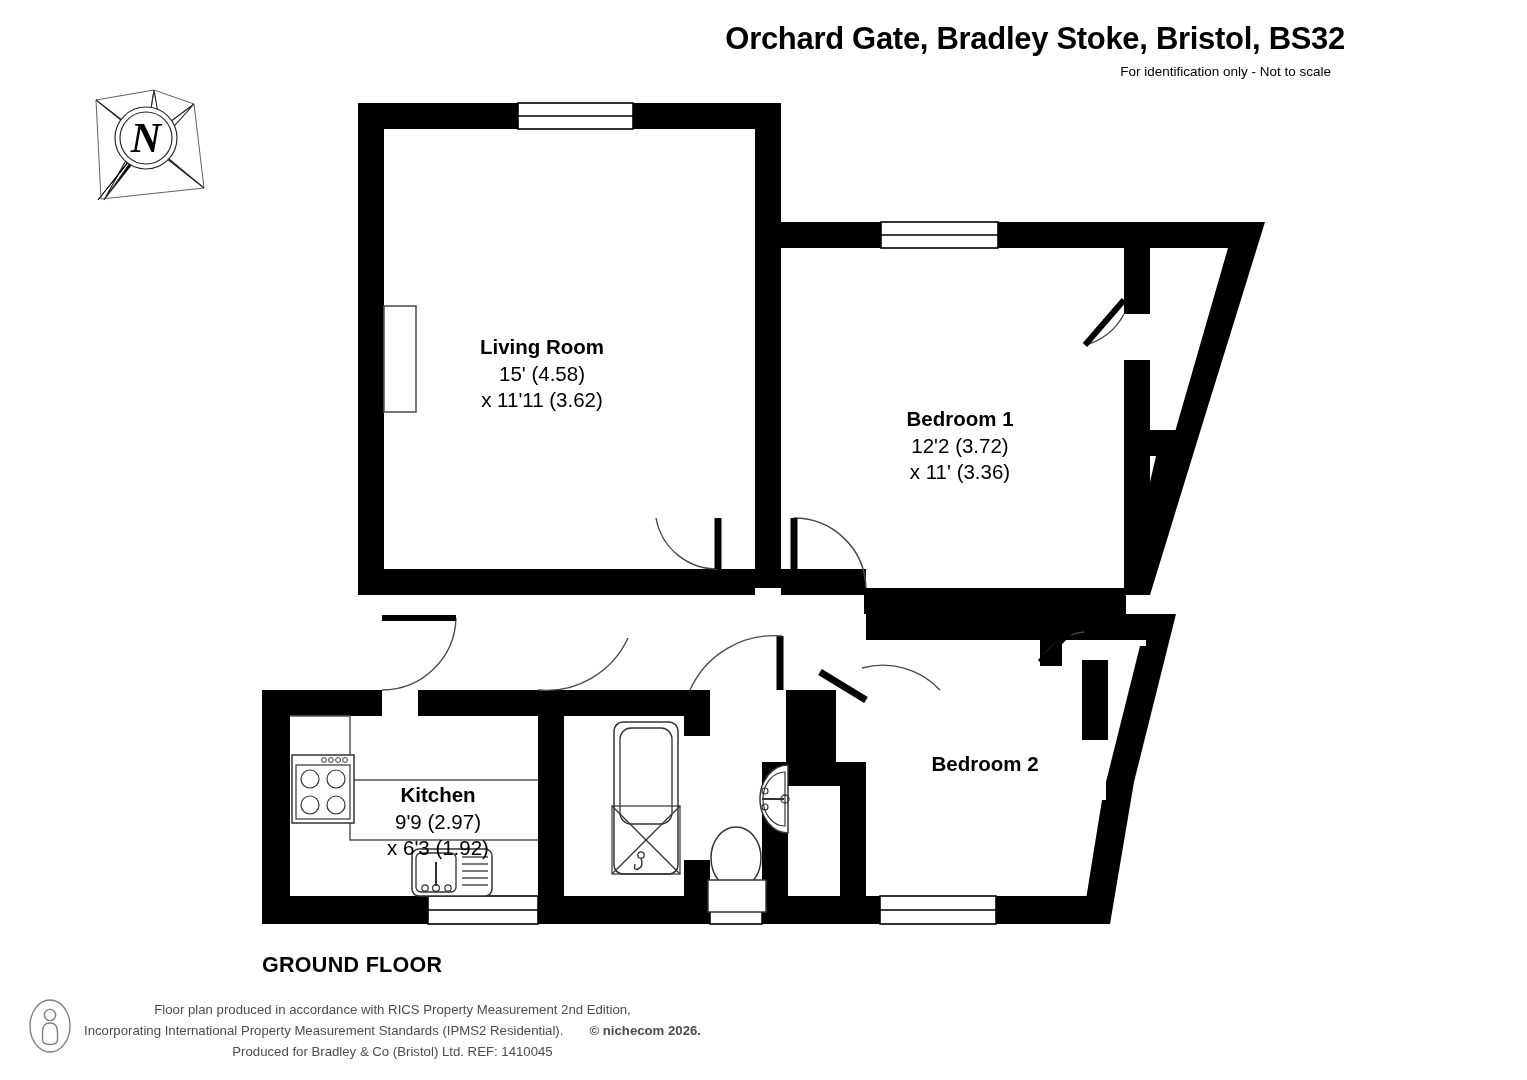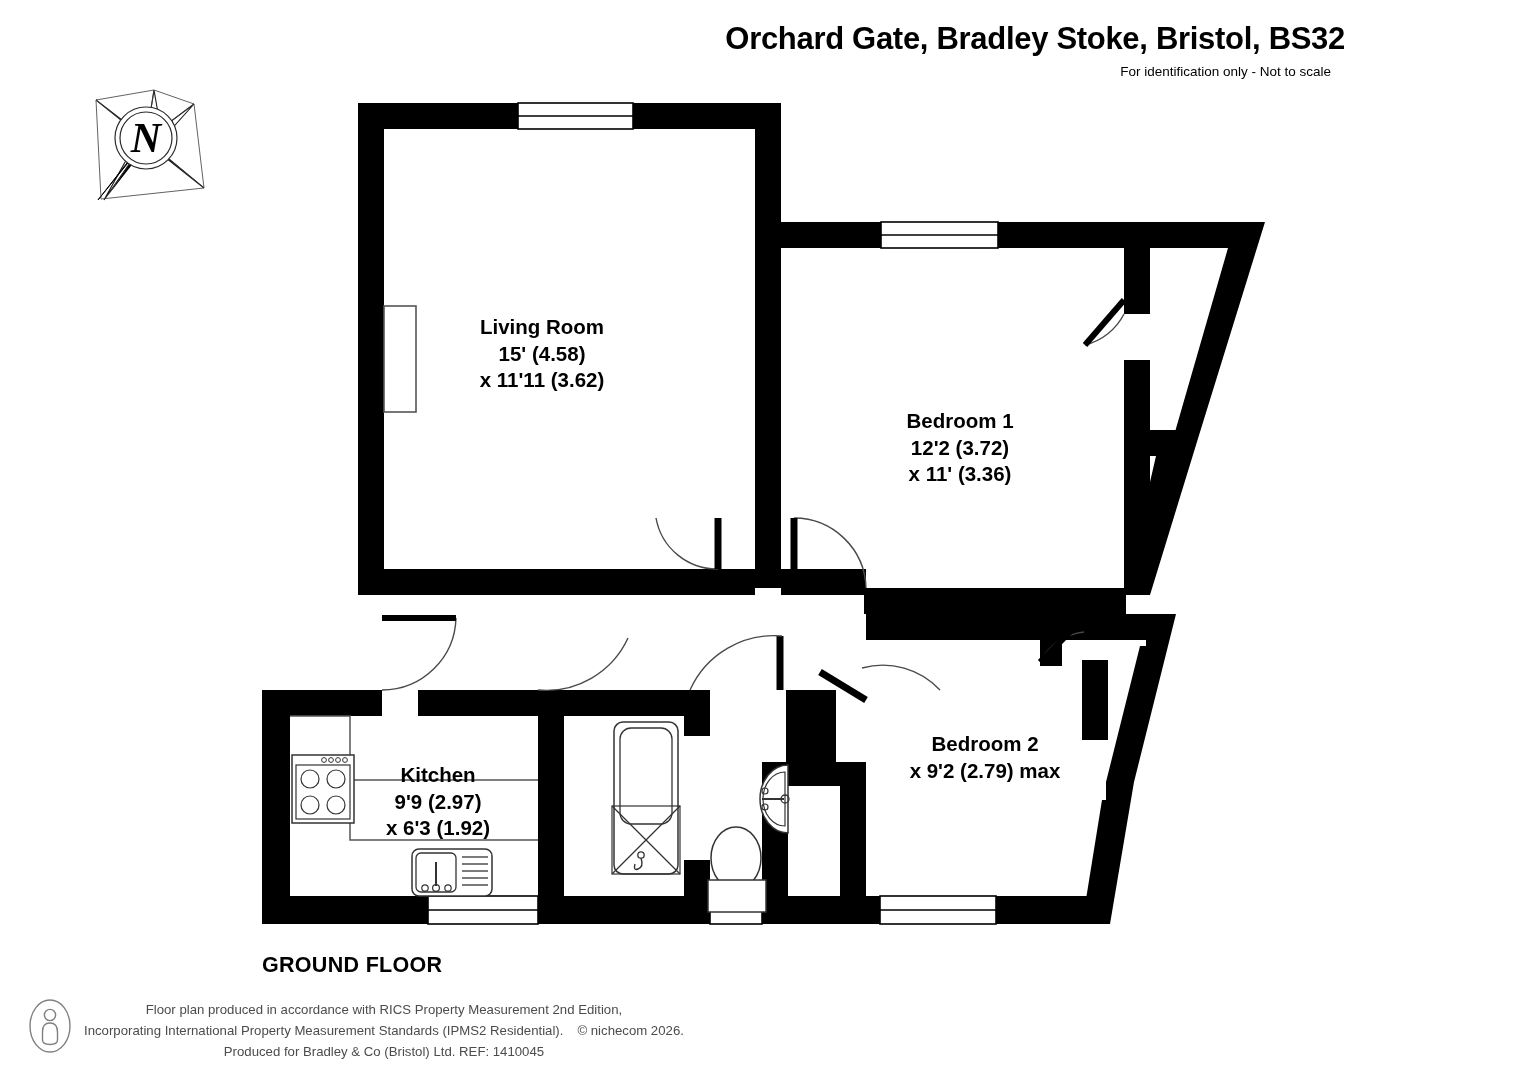--- a/index.html
+++ b/index.html
@@ -69,27 +69,28 @@
   
   .room-label {
     position: absolute;
     text-align: center;
     line-height: 1.30;
     white-space: nowrap;
   }
   .room-name {
     font-size: 20.5px;
     font-weight: bold;
+    margin-top: 20px;
   }
   .room-dim {
     font-size: 20.5px;
-    font-weight: bold;
+    font-weight: normal;
   }
   #label-living   { left: 430px; top: 314px; width: 224px; }
-  #label-bed1     { left: 845px; top: 408px; width: 230px; }
+  #label-bed1     { left: 845px; top: 386px; width: 230px; }
   #label-bed2     { left: 860px; top: 731px; width: 250px; }
   #label-kitchen  { left: 348px; top: 762px; width: 180px; }
 
   
   #floor-caption {
     position: absolute;
     left: 262px;
     top: 953px;
     font-size: 21.5px;
     font-weight: bold;
@@ -116,21 +117,21 @@
     font-size: 13.2px;
     line-height: 1.58;
     color: #4c4c4c;
     padding-top: 4px;
   }
   #footer-text .fl {
     display: block;
     white-space: nowrap;
     text-align: center;
   }
-  .copy-mark { margin-left: 14px; }
+  .copy-mark { margin-left: 26px; font-weight: bold; }
 </style>
 </head>
 <body>
 
 <div id="header">
   <div id="plan-title">Orchard Gate, Bradley Stoke, Bristol, BS32</div>
   <div id="plan-disclaimer">For identification only - Not to scale</div>
 </div>
 
 <div id="compass">
@@ -354,21 +355,20 @@
 </div>
 
 <div class="room-label" id="label-bed1">
   <div class="room-name">Bedroom 1</div>
   <div class="room-dim">12'2 (3.72)</div>
   <div class="room-dim">x 11' (3.36)</div>
 </div>
 
 <div class="room-label" id="label-bed2">
   <div class="room-name">Bedroom 2</div>
-  <div class="room-dim">x 9'2 (2.79) max</div>
 </div>
 
 <div class="room-label" id="label-kitchen">
   <div class="room-name">Kitchen</div>
   <div class="room-dim">9'9 (2.97)</div>
   <div class="room-dim">x 6'3 (1.92)</div>
 </div>
 
 <div id="floor-caption">GROUND FLOOR</div>
 

